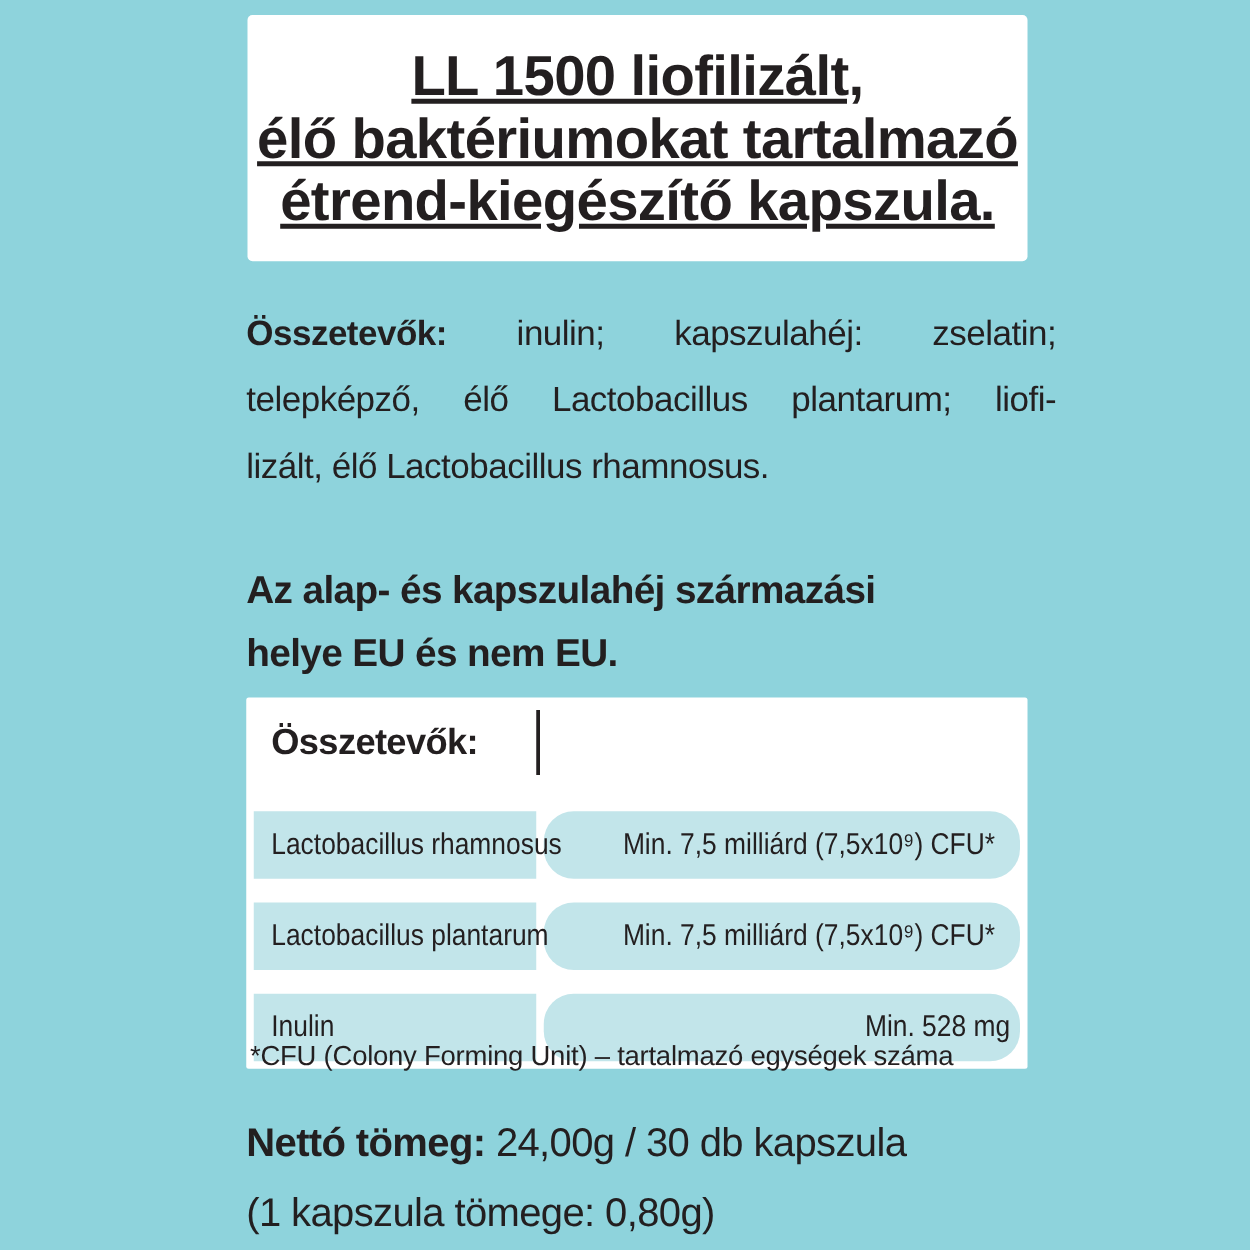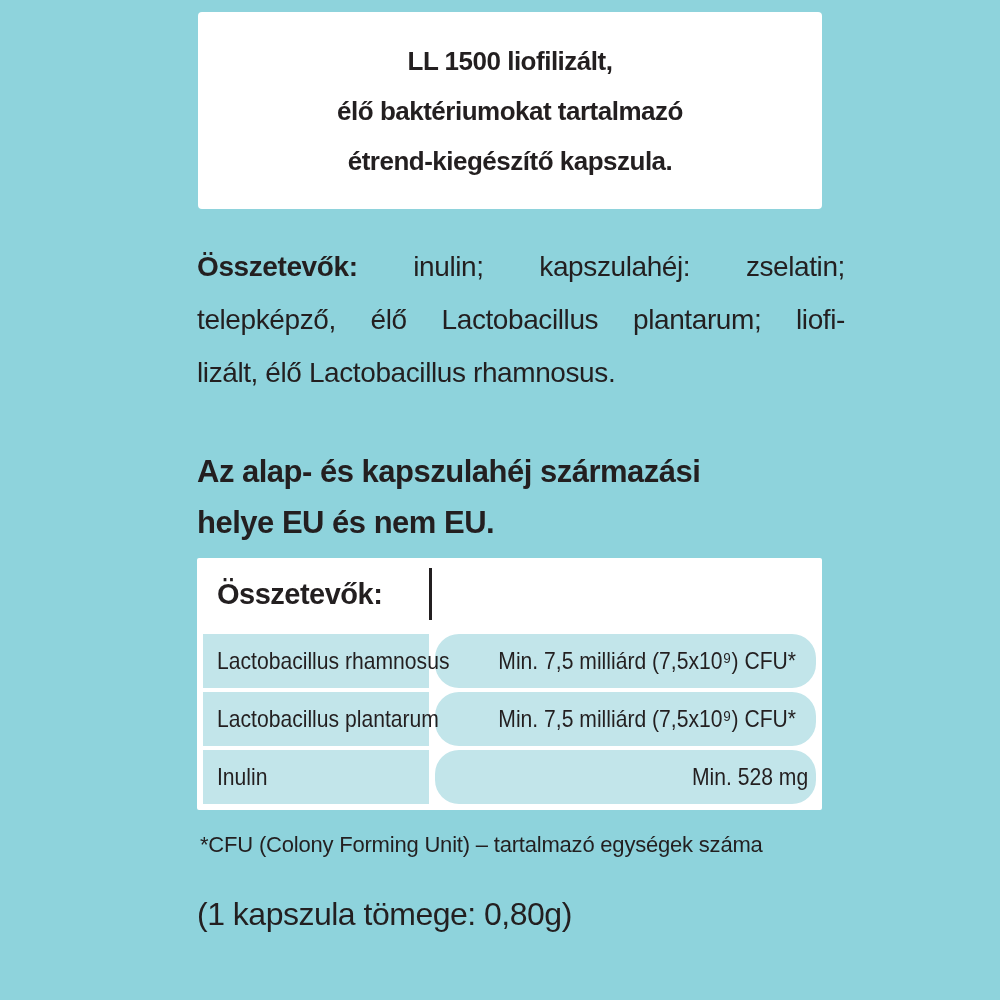--- a/index.html
+++ b/index.html
@@ -12,22 +12,22 @@
     overflow: hidden;
   }
   .title-box {
     position: absolute; left: 198px; top: 12px;
     width: 624px; height: 197px;
     background: #ffffff; border-radius: 4px;
     display: flex; align-items: center; justify-content: center;
     text-align: center;
   }
   .title-text {
-    font-size: 26px; font-weight: bold; line-height: 50px;
-    letter-spacing: -0.5px; white-space: pre-line;
+    font-size: 45px; font-weight: bold; line-height: 50px;
+    letter-spacing: -0.5px; white-space: pre-line; text-decoration: underline;
   }
   .ingredients {
     position: absolute; left: 197px; top: 240px; width: 648px;
     font-size: 28px; line-height: 53px; letter-spacing: -0.4px;
   }
   .just { text-align: justify; text-align-last: justify; }
   .b { font-weight: bold; }
   .origin {
     position: absolute; left: 197px; top: 446px;
     font-size: 31px; font-weight: bold; line-height: 51px;
@@ -46,21 +46,21 @@
     width: 226px; box-sizing: border-box; padding-left: 14px;
     font-size: 29px; font-weight: bold; letter-spacing: -0.5px;
   }
   .col-divider {
     width: 3px; height: 52px; background: #231f20; flex: 0 0 auto;
   }
   .th-right {
     flex: 1; text-align: center;
     font-size: 29px; font-weight: bold; letter-spacing: -0.5px;
   }
-  .trow { display: flex; gap: 6px; margin-top: 4px; }
+  .trow { display: flex; gap: 6px; margin-top: 19px; }
   .td {
     background: #c2e5ea; height: 54px;
     display: flex; align-items: center;
     white-space: nowrap;
   }
   .td-left { width: 226px; box-sizing: border-box; padding-left: 14px; }
   .td-right { flex: 1; justify-content: flex-end; border-radius: 24px; }
   .cond {
     display: inline-block; font-size: 24px;
     transform: scaleX(0.88);
@@ -121,14 +121,15 @@
       </div>
     <div class="td td-right">
         <span class="cond">Min. 528 mg</span>
       </div>
   </div>
 </div>
 
 <div class="footnote">*CFU (Colony Forming Unit) – tartalmazó egységek száma</div>
 
 <div class="netweight">
+  <div><span class="b">Nettó tömeg:</span> <span>24,00g / 30 db kapszula</span></div>
   <div>(1 kapszula tömege: 0,80g)</div>
 </div>
 
 </body></html>

